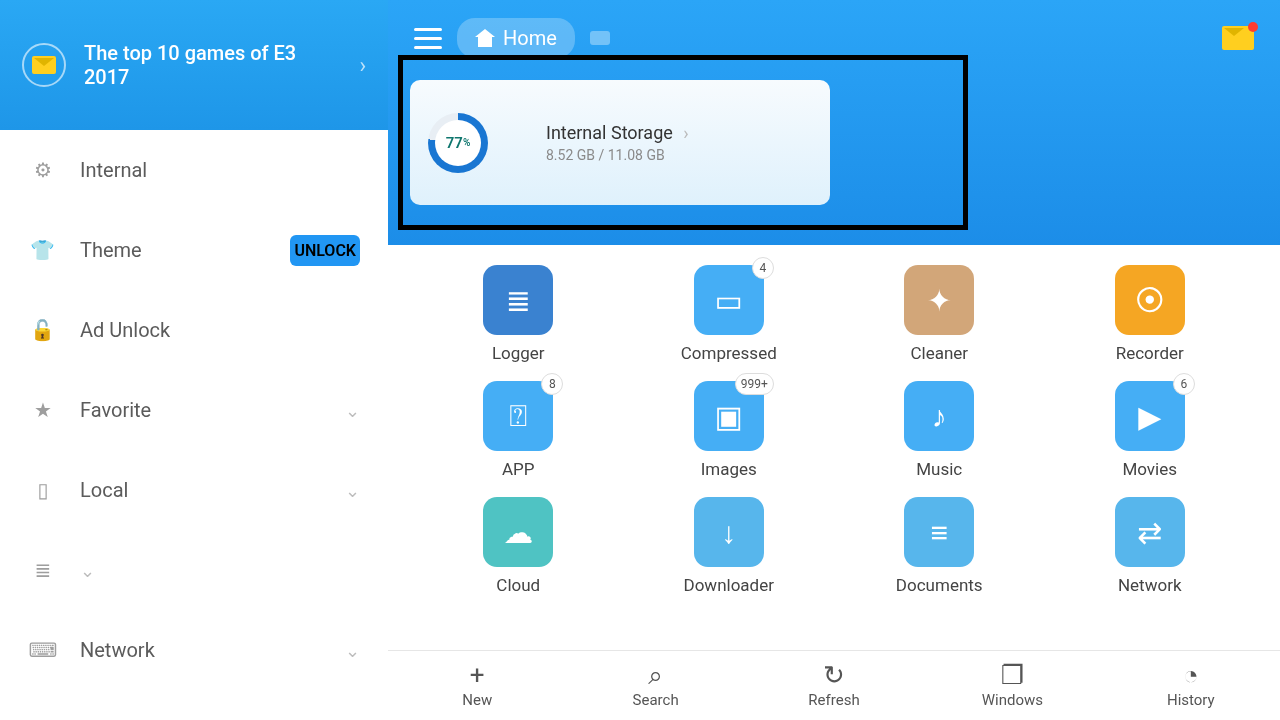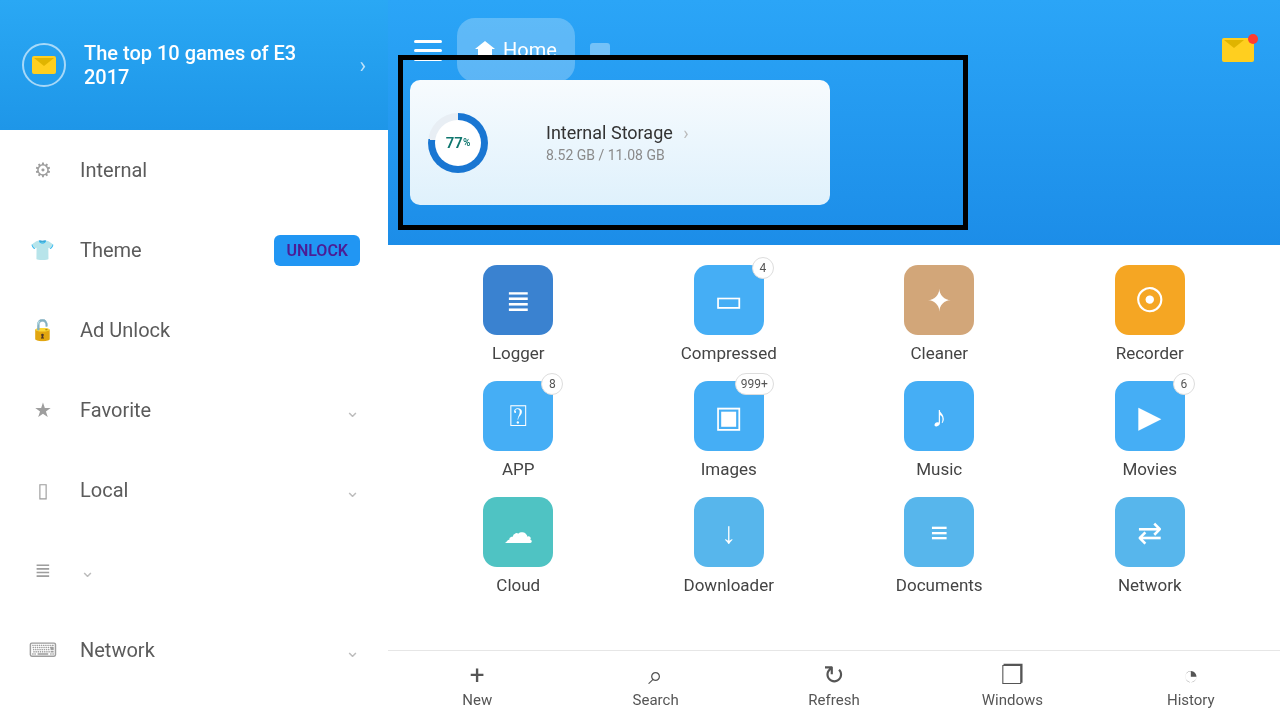--- a/index.html
+++ b/index.html
@@ -11,30 +11,30 @@
 .banner { height:130px; background:linear-gradient(180deg,#2aa8f4 0%,#1e96e8 100%); display:flex; align-items:center; padding:0 22px; gap:18px; }
 .mail-circle { width:44px; height:44px; border:2px solid rgba(255,255,255,.6); border-radius:50%; display:flex; align-items:center; justify-content:center; }
 .mail-ic { width:24px; height:18px; background:#ffcf1f; position:relative; border-radius:2px; }
 .mail-ic::after{content:"";position:absolute;left:2px;top:2px;width:0;height:0;border-left:10px solid transparent;border-right:10px solid transparent;border-top:8px solid #e0b400;}
 .banner-txt { color:#fff; font-size:20px; font-weight:500; flex:1; }
 .chev-r { color:rgba(255,255,255,.7); font-size:22px; }
 .menu { flex:1; overflow:hidden; }
 .mi { display:flex; align-items:center; gap:22px; height:80px; padding:0 28px; color:#5b5b5b; font-size:20px; cursor:pointer; }
 .mi .ic { width:30px; height:30px; color:#9e9e9e; display:flex; align-items:center; justify-content:center; }
 .mi .lbl { flex:1; }
-.unlock-badge { background:#2196f3; color:#4c1d95; font-size:16px; font-weight:600; padding:6px 12px; border-radius:6px; }
+.unlock-badge { background:#2196f3; color:#000000; font-size:16px; font-weight:600; padding:6px 4px; border-radius:6px; }
 .expand { color:#bdbdbd; font-size:18px; }
 
 
 .main { flex:1; display:flex; flex-direction:column; height:100%; position:relative; }
 .hero { height:245px; background:linear-gradient(180deg,#2ba5f7 0%,#1c8de8 100%); position:relative; }
 .topbar { display:flex; align-items:center; gap:15px; padding:18px 26px; }
 .hamb { width:28px; display:flex; flex-direction:column; gap:6px; cursor:pointer; }
 .hamb span{height:3px;background:#fff;border-radius:2px;}
-.crumb { display:flex; align-items:center; gap:8px; background:rgba(255,255,255,.25); padding:20px 18px; border-radius:18px; color:#fff; font-size:20px; cursor:pointer; }
+.crumb { display:flex; align-items:center; gap:8px; background:rgba(255,255,255,.25); padding:8px 18px; border-radius:18px; color:#fff; font-size:20px; cursor:pointer; }
 .home-ic { width:20px;height:18px;background:#fff;clip-path:polygon(50% 0,100% 45%,85% 45%,85% 100%,15% 100%,15% 45%,0 45%);}
 .mini-chip{width:20px;height:14px;background:rgba(255,255,255,.35);border-radius:3px;}
 .mail-top{margin-left:auto;position:relative;}
 .mail-top .mail-ic{width:32px;height:24px;}
 .red-dot{position:absolute;top:-4px;right:-4px;width:10px;height:10px;background:#ff3b30;border-radius:50%;}
 .big-box { position:absolute; left:10px; top:55px; width:570px; height:175px; border:5px solid #000; }
 .storage-card{position:absolute;left:22px;top:80px;width:420px;height:125px;background:linear-gradient(180deg,#f7fbfe,#dff1fc);border-radius:10px;display:flex;align-items:center;gap:18px;padding:0 18px;cursor:pointer;}
 .ring{width:60px;height:60px;border-radius:50%;background:conic-gradient(#1976d2 0% 77%,#e8eef4 77% 100%);display:flex;align-items:center;justify-content:center;}
 .ring-inner{width:46px;height:46px;border-radius:50%;background:#fff;display:flex;align-items:center;justify-content:center;font-size:15px;font-weight:600;color:#0f766e;}
 .ring-inner small{font-size:10px;}

